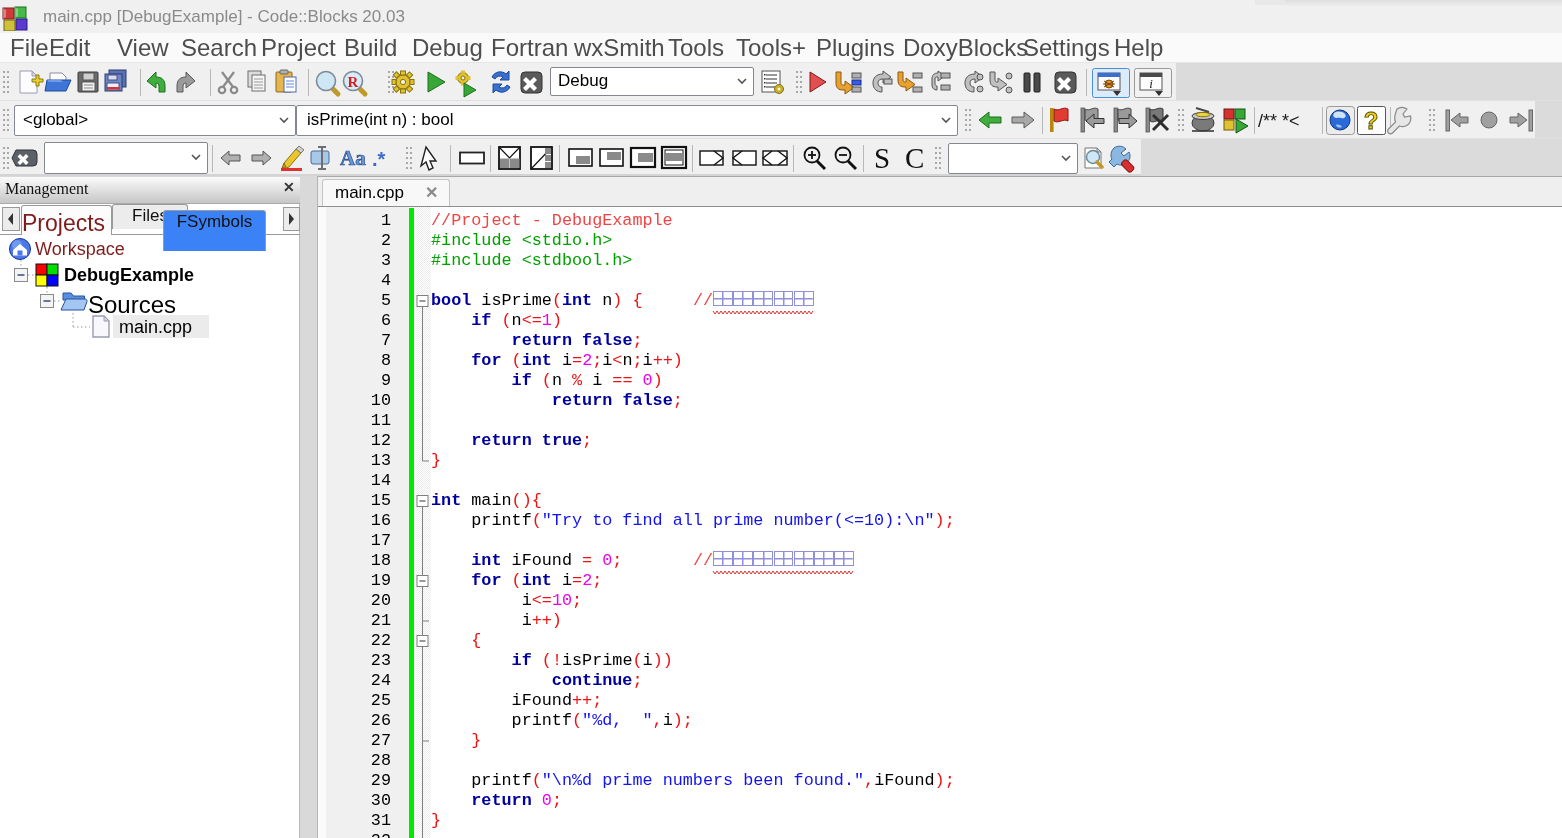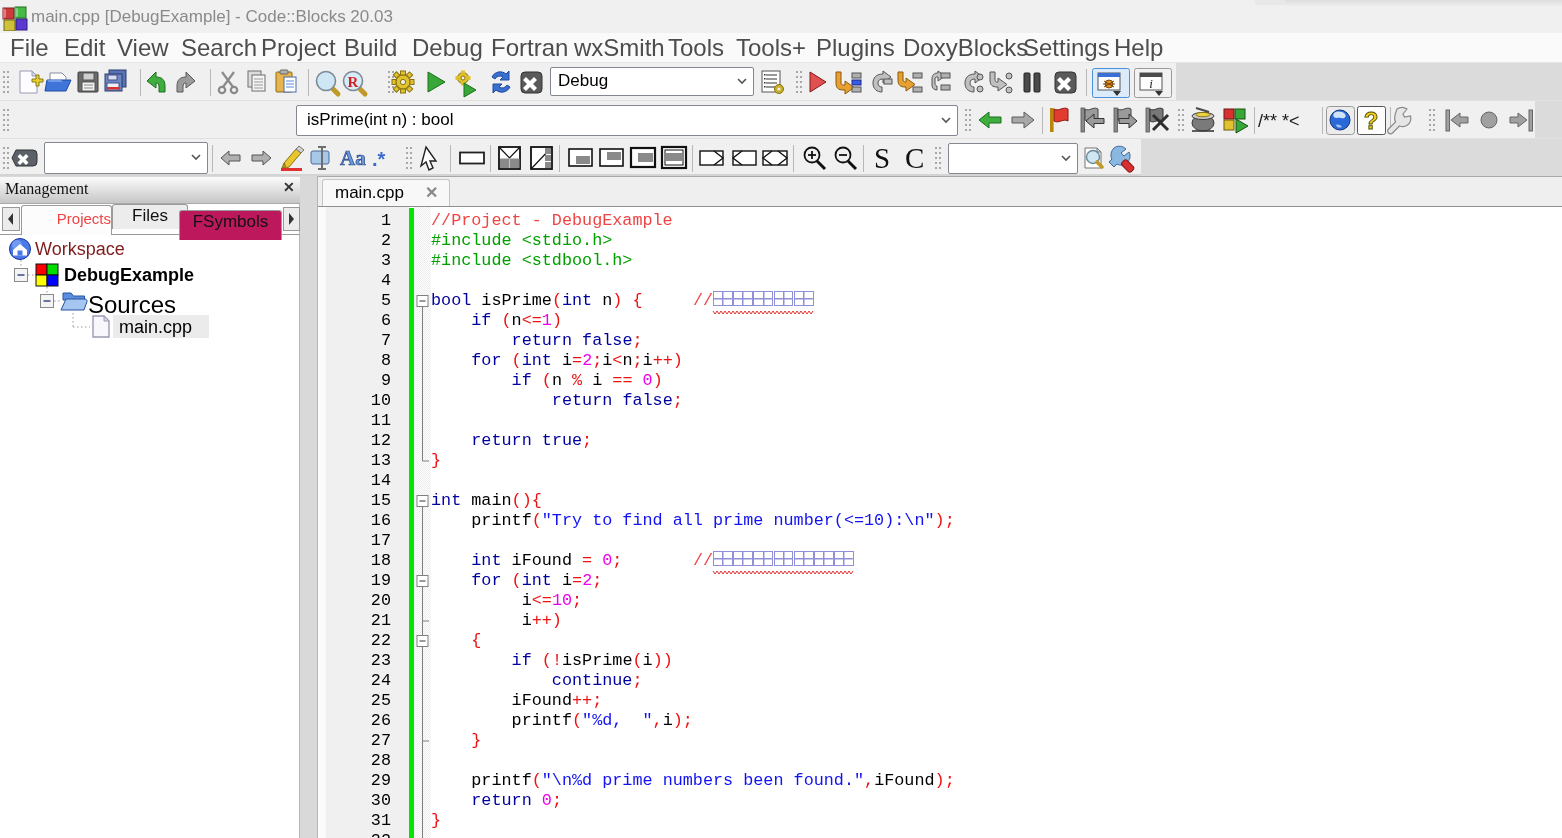--- a/index.html
+++ b/index.html
@@ -1,45 +1,45 @@
 <!DOCTYPE html>
 <html><head><meta charset="utf-8"><style>
 html,body{margin:0;padding:0}
 body{width:1562px;height:838px;position:relative;background:#d9d9d9;font-family:"Liberation Sans",sans-serif;overflow:hidden}
 .abs{position:absolute}
 pre{margin:0;font-family:"Liberation Mono",monospace;font-size:16.8px;line-height:20px;letter-spacing:0}
-.kw{color:#0000a0;font-weight:normal}
+.kw{color:#0000a0;font-weight:bold}
 .st{color:#1212f2}
 .nu{color:#ee00ee}
 .op{color:#ee1111}
 .pp{color:#00a000}
 .cm{color:#ef4444}
 .hz{display:inline-block;width:19.7px;height:15px;border:1.6px solid #9090d8;margin-right:0.5px;vertical-align:-1px;box-sizing:border-box;background:linear-gradient(#9090d8,#9090d8) center/100% 1.5px no-repeat,linear-gradient(#9090d8,#9090d8) center/1.5px 100% no-repeat}
 .combo{position:absolute;background:#fff;border:1px solid #828790;border-radius:2px}
 .combo svg{position:absolute;right:6px;top:50%;margin-top:-4px}
 .mi{position:absolute;top:0;line-height:30px;font-size:24px;color:#4d4d4d}
 </style></head><body>
 
 <div class="abs" style="left:0;top:0;width:1562px;height:33px;background:#f0f0f0">
 <svg class="abs" style="left:1px;top:3px" width="28" height="28" viewBox="0 0 28 28">
 <rect x="2" y="5" width="11" height="11" fill="#cf3b3b" stroke="#7e1f1f"></rect>
 <rect x="14" y="4" width="11" height="11" fill="#46b946" stroke="#1f6e1f"></rect>
 <rect x="3" y="17" width="11" height="11" fill="#cfc23b" stroke="#6e621f"></rect>
 <rect x="15" y="16" width="11" height="11" fill="#5b3bcf" stroke="#2c1f7e"></rect>
 <path d="M2 5l3 2v7l-3 2z" fill="#ffffff" opacity="0.35"></path>
 <path d="M14 4l3 2v7l-3 2z" fill="#ffffff" opacity="0.35"></path>
 </svg>
-<div class="abs" style="left:31px;top:0;line-height:33px;font-size:17px;color:#8a8a8a">main.cpp [DebugExample] - Code::Blocks 20.03</div>
+<div class="abs" style="left:43px;top:0;line-height:33px;font-size:17px;color:#8a8a8a">main.cpp [DebugExample] - Code::Blocks 20.03</div>
 <div class="abs" style="left:1285px;top:0;width:277px;height:6px;background:linear-gradient(#dedede,#ededed)"></div>
 <div class="abs" style="left:1255px;top:0;width:30px;height:5px;background:#e8e8e8"></div>
 </div>
 
 <div class="abs" style="left:0;top:33px;width:1562px;height:29px;background:#fafafa">
 <span class="mi" style="left:10px">File</span>
-<span class="mi" style="left:64px">Edit</span>
+<span class="mi" style="left:49px">Edit</span>
 <span class="mi" style="left:117px">View</span>
 <span class="mi" style="left:181px">Search</span>
 <span class="mi" style="left:261px">Project</span>
 <span class="mi" style="left:344px">Build</span>
 <span class="mi" style="left:412px">Debug</span>
 <span class="mi" style="left:491px">Fortran</span>
 <span class="mi" style="left:574px">wxSmith</span>
 <span class="mi" style="left:668px">Tools</span>
 <span class="mi" style="left:736px">Tools+</span>
 <span class="mi" style="left:816px">Plugins</span>
@@ -366,20 +366,26 @@
         <path d="M1461 19l9-7v4h8v6h-8v4z"></path>
       </g>
 
 <circle cx="1489" cy="19" r="8" fill="#a0a0a0" stroke="#666"></circle>
 
 <g fill="#a0a0a0" stroke="#666" transform="translate(-14 0)">
         <rect x="1543" y="9" width="3.5" height="21"></rect>
         <path d="M1541 19l-9-7v4h-8v6h8v4z"></path>
       </g>
 </svg>
+<div class="combo" style="left:14px;top:4px;width:280px;height:29px">
+<div style="margin:4px 0 0 8px;font-size:17px;color:#000">&lt;global&gt;</div>
+<svg width="10" height="8" viewBox="0 0 10 8">
+        <path d="M1 1l4 4 4-4" fill="none" stroke="#555" stroke-width="1.6"></path>
+      </svg>
+</div>
 <div class="combo" style="left:296px;top:4px;width:660px;height:29px">
 <div style="margin:4px 0 0 10px;font-size:17px;color:#000">isPrime(int n) : bool</div>
 <svg width="10" height="8" viewBox="0 0 10 8">
         <path d="M1 1l4 4 4-4" fill="none" stroke="#555" stroke-width="1.6"></path>
       </svg>
 </div>
 </div>
 
 <div class="abs" id="row3" style="left:0;top:138px;width:1562px;height:38px;background:#f0f0f0;border-top:1px solid #e0e0e0;border-bottom:2px solid #d4d4d4;box-sizing:border-box">
 <div class="abs" style="left:1141px;top:0;width:421px;height:38px;background:#dbdbdb"></div>
@@ -526,26 +532,26 @@
  <div class="abs" style="left:2px;top:30px;width:18px;height:24px;background:#ececec;border:1px solid #999;box-sizing:border-box">
   <svg width="16" height="22">
           <path d="M10 5l-5 6 5 6z" fill="#333"></path>
         </svg></div>
  <div class="abs" style="left:283px;top:30px;width:17px;height:24px;background:#ececec;border:1px solid #999;box-sizing:border-box">
   <svg width="15" height="22">
           <path d="M5 5l5 6-5 6z" fill="#333"></path>
         </svg></div>
  <div class="abs" style="left:0;top:57px;width:300px;height:1px;background:#9a9a9a"></div>
  <div class="abs" style="left:21px;top:28px;width:91px;height:30px;background:#fcfcfc;border:1px solid #9a9a9a;border-bottom:none;border-radius:3px 3px 0 0;box-sizing:border-box;z-index:2">
-  <div style="text-align:right;margin-top:4px;font-size:15px;color:#ef4444">Projects</div>
+  <div style="text-align:left;margin-top:4px;font-size:23px;color:#7f1d1d">Projects</div>
       </div>
  <div class="abs" style="left:112px;top:27px;width:76px;height:25px;background:#ececec;border:1px solid #9a9a9a;border-bottom:none;border-radius:3px 3px 0 0;box-sizing:border-box">
   <div style="text-align:center;margin-top:1px;font-size:17px;color:#111">Files</div>
       </div>
- <div class="abs" style="left:179px;top:33px;width:103px;height:30px;background:#be185d;border:1px solid #9a9a9a;border-bottom:none;border-radius:3px 3px 0 0;box-sizing:border-box">
+ <div class="abs" style="left:163px;top:33px;width:103px;height:41px;background:#3b82f6;border:1px solid #9a9a9a;border-bottom:none;border-radius:3px 3px 0 0;box-sizing:border-box">
   <div style="text-align:center;margin-top:1px;font-size:17px;color:#111">FSymbols</div>
       </div>
 
  <svg class="abs" style="left:0;top:58px" width="300" height="300" viewBox="0 0 300 300">
   <g stroke="#9a9a9a" stroke-dasharray="1.5 2.5" fill="none">
    <path d="M21 25v8M28 40h7"></path>
    <path d="M47 52v7M54 66h7"></path>
    <path d="M73 78v14M73 92h17"></path>
   </g>
 

